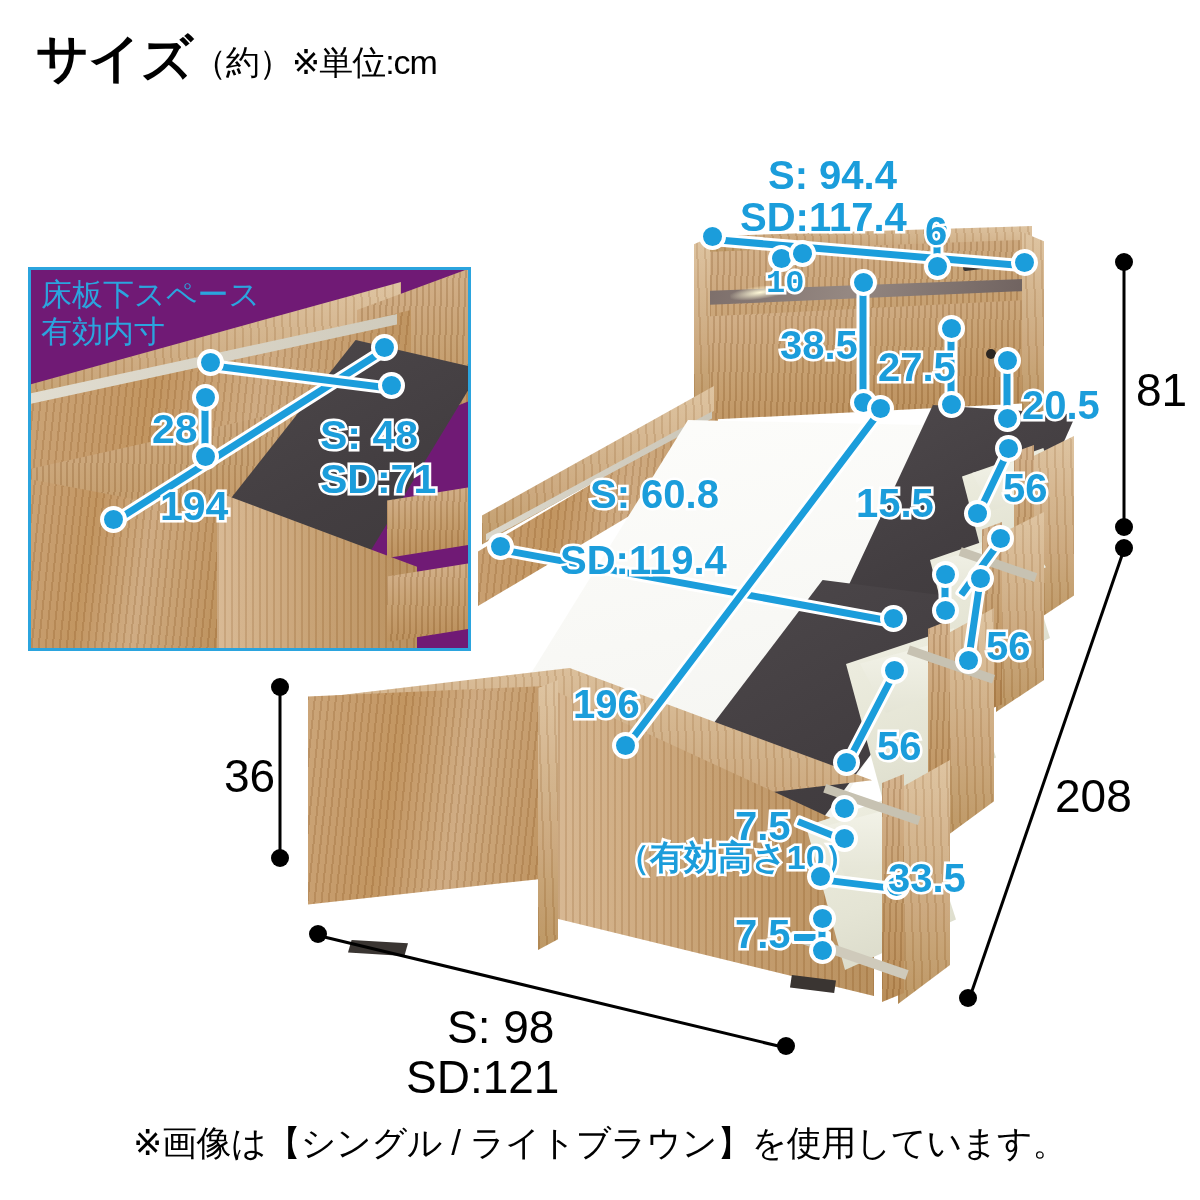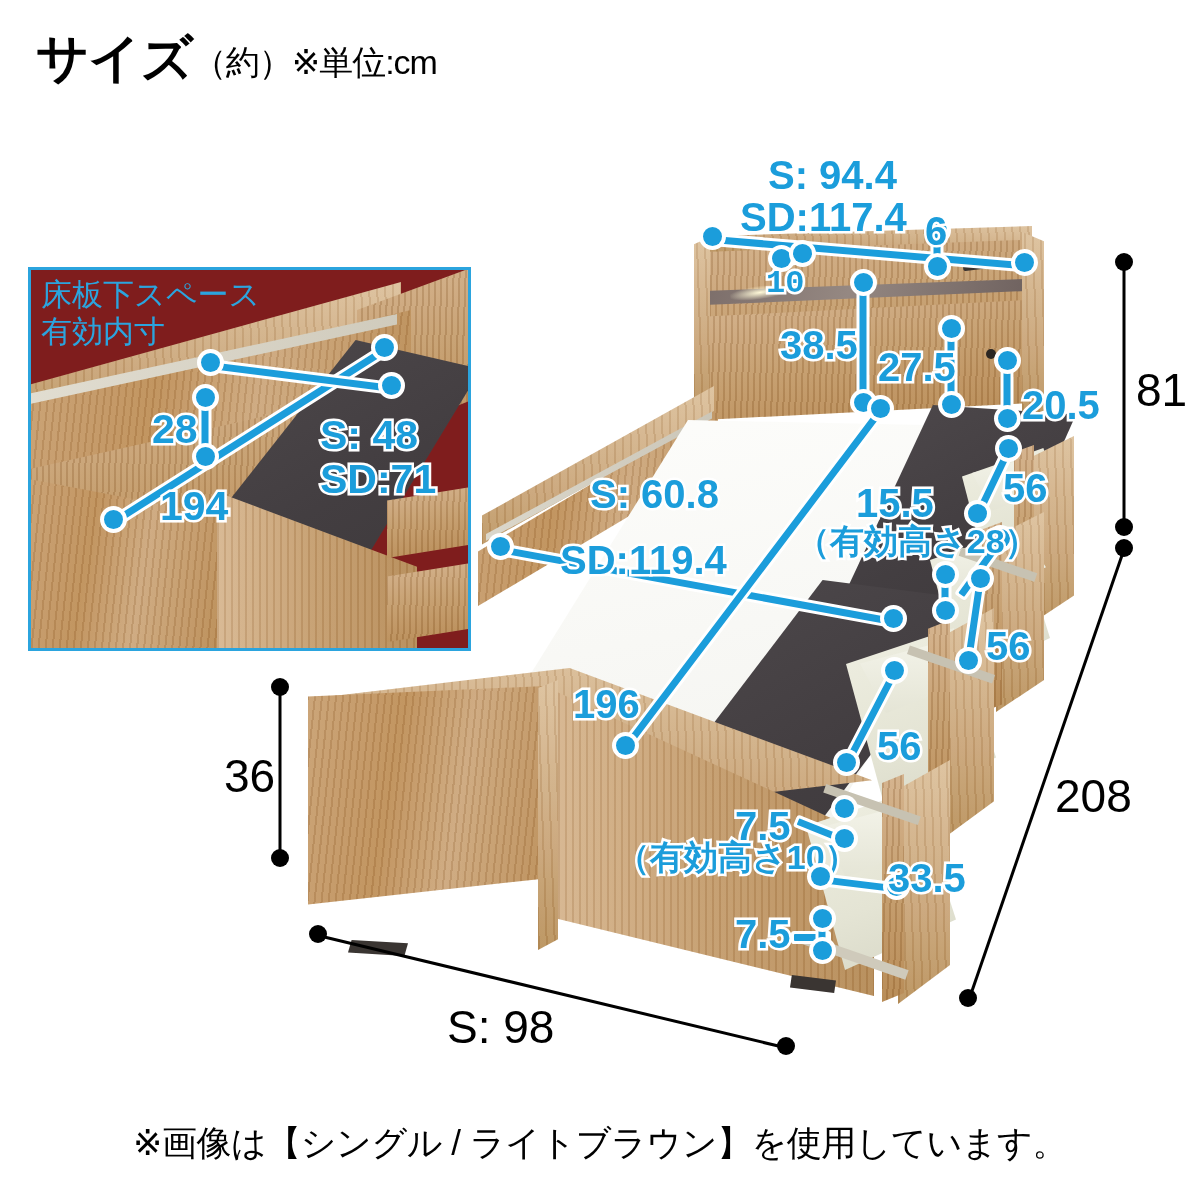--- a/index.html
+++ b/index.html
@@ -33,21 +33,21 @@
   .bl{position:absolute;height:7px;background:#1b9ddb;transform-origin:0 50%;
       box-shadow:0 0 0 3px #fff;border-radius:1px;}
   .dot{position:absolute;width:19px;height:19px;border-radius:50%;background:#1b9ddb;
        box-shadow:0 0 0 4px #fff;margin:-9.5px 0 0 -9.5px;}
   .kline{position:absolute;background:#000;transform-origin:0 50%;height:3px;}
   .kdot{position:absolute;width:18px;height:18px;border-radius:50%;background:#000;
         margin:-9px 0 0 -9px;}
 
   
   .inset{position:absolute;left:28px;top:267px;width:437px;height:378px;
-         border:3px solid #2ba4de;overflow:hidden;background:#7f1d1d;}
+         border:3px solid #2ba4de;overflow:hidden;background:#701a75;}
   .inset .cap{position:absolute;left:10px;top:6px;color:#2ba4de;font-size:31px;
               line-height:1.2;z-index:40;white-space:nowrap;}
 
   
   .wood-a{background:
       repeating-linear-gradient(96deg, rgba(120,74,33,.16) 0 2px, rgba(255,255,255,.05) 2px 7px),
       linear-gradient(100deg,#c9a173 0%,#bf9059 35%,#cda87d 60%,#b98a52 100%);}
   .wood-b{background:
       repeating-linear-gradient(92deg, rgba(110,68,30,.18) 0 2px, rgba(255,255,255,.06) 2px 6px),
       linear-gradient(170deg,#d3b089 0%,#c39a68 50%,#b4854d 100%);}
@@ -265,21 +265,20 @@
   <div class="lbl" style="left:560px;top:540px;font-size:40px;">SD:119.4</div>
   <div class="lbl" style="left:573px;top:684px;font-size:40px;">196</div>
 
   <div class="bl" style="left:1000px;top:538px;width:66px;transform:rotate(126deg);"></div>
   <div class="dot" style="left:1000px;top:538px;"></div>
   <div class="bl" style="left:945px;top:574px;width:36px;transform:rotate(90deg);"></div>
   <div class="dot" style="left:945px;top:574px;"></div>
   <div class="dot" style="left:945px;top:610px;"></div>
 
   <div class="lbl" style="left:856px;top:483px;font-size:40px;">15.5</div>
-  <div class="lbl" style="left:796px;top:524px;font-size:34px;">（有効高さ28）</div>
 
   <div class="bl" style="left:1008px;top:448px;width:72px;transform:rotate(115.5deg);"></div>
   <div class="dot" style="left:1008px;top:448px;"></div>
   <div class="dot" style="left:977px;top:513px;"></div>
   <div class="lbl" style="left:1003px;top:468px;font-size:40px;">56</div>
 
   <div class="bl" style="left:980px;top:578px;width:83px;transform:rotate(98.3deg);"></div>
   <div class="dot" style="left:980px;top:578px;"></div>
   <div class="dot" style="left:968px;top:660px;"></div>
   <div class="lbl" style="left:986px;top:626px;font-size:40px;">56</div>
@@ -318,16 +317,17 @@
 
   <div class="kline" style="left:1124px;top:548px;width:478px;transform:rotate(109deg);"></div>
   <div class="kdot" style="left:1124px;top:548px;"></div>
   <div class="kdot" style="left:968px;top:998px;"></div>
   <div class="lblK" style="left:1055px;top:772px;font-size:46px;">208</div>
 
   <div class="kline" style="left:318px;top:934px;width:481px;transform:rotate(13.5deg);"></div>
   <div class="kdot" style="left:318px;top:934px;"></div>
   <div class="kdot" style="left:786px;top:1046px;"></div>
   <div class="lblK" style="left:447px;top:1003px;font-size:46px;">S:  98</div>
+  <div class="lblK" style="left:406px;top:1053px;font-size:46px;">SD:121</div>
 
   <div class="footer">※画像は【シングル / ライトブラウン】を使用しています。</div>
 
 </div>
 
 </body></html>

